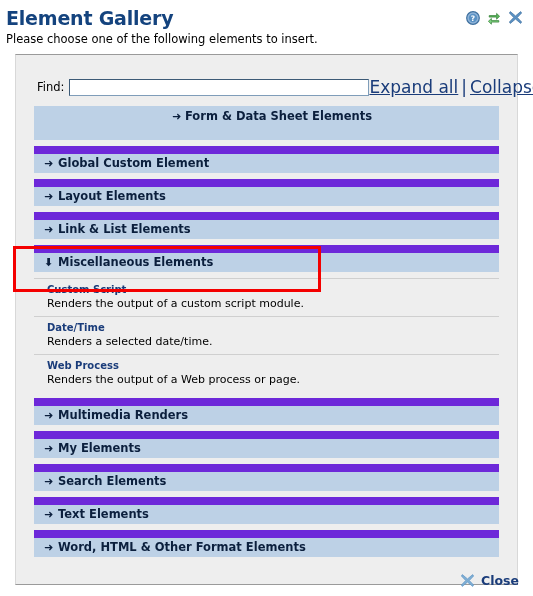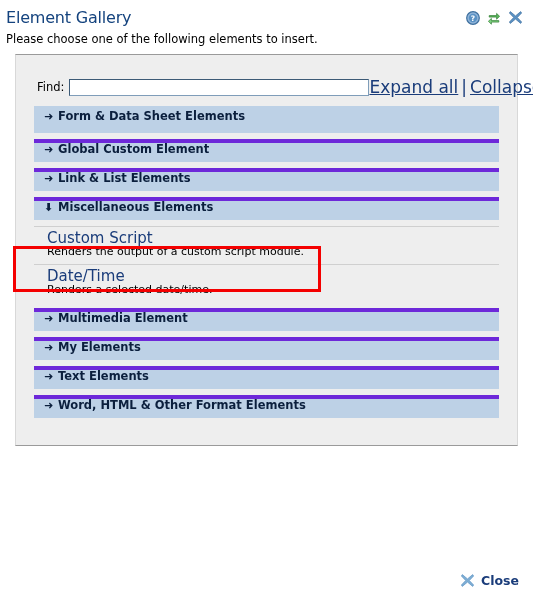--- a/index.html
+++ b/index.html
@@ -17,22 +17,22 @@
     overflow: hidden;
     position: relative;
   }
 
   
   .page-header {
     position: relative;
     padding: 6px 0 0 6px;
   }
   .page-title {
-    font-size: 16px;
-    font-weight: normal;
+    font-size: 19px;
+    font-weight: bold;
     color: #14437e;
     letter-spacing: -0.2px;
     line-height: 24px;
     margin: 0;
     font-family: "DejaVu Sans", "Liberation Sans", sans-serif;
   }
   .page-subtitle {
     font-size: 11.5px;
     color: #000000;
     margin: 2px 8px 0 0;
@@ -111,33 +111,33 @@
 
   
   .accordion {
     padding: 0 6px 9px 6px;
   }
   .acc-section { margin: 0; }
 
   .acc-header {
     position: relative;
     height: 19px;
-    line-height: 13px;
+    line-height: 19px;
     background: #bdd1e6;
-    border-top: 4px solid #6d28d9;
+    border-top: 8px solid #6d28d9;
     padding: 0 0 0 10px;
     font-size: 11.5px;
     font-weight: bold;
     color: #0b1f3d;
     cursor: pointer;
     box-sizing: content-box;
     white-space: nowrap;
     margin-bottom: 6px;
   }
-  .acc-section:first-child > .acc-header { border-top: none; height: 27px; line-height: 21px; }
+  .acc-section:first-child > .acc-header { border-top: none; height: 34px; line-height: 21px; text-align: center; }
   .acc-arrow {
     display: inline-block;
     width: 11px;
     font-size: 11px;
     font-weight: bold;
     color: #0b1f3d;
     margin-right: 3px;
   }
 
   .acc-body {
@@ -145,22 +145,22 @@
     padding: 0;
     margin: 0 0 6px 0;
   }
   .element-item {
     padding: 4px 2px 5px 13px;
     border-top: 1px solid #cfcfcf;
   }
   .element-item:first-child { border-top: 1px solid #cfcfcf; }
   .element-title {
     display: block;
-    font-size: 15px;
-    font-weight: normal;
+    font-size: 10px;
+    font-weight: bold;
     color: #1a3c7a;
     text-decoration: none;
     cursor: pointer;
     line-height: 14px;
   }
   .element-desc {
     display: block;
     font-size: 11px;
     color: #000000;
     line-height: 14px;
@@ -244,40 +244,50 @@
   </div>
 
   <div class="accordion" id="accordion">
       <div class="acc-section">
         <div class="acc-header"><span class="acc-arrow">➜</span><span>Form &amp; Data Sheet Elements</span></div>
       </div>
       <div class="acc-section">
         <div class="acc-header"><span class="acc-arrow">➜</span><span>Global Custom Element</span></div>
       </div>
       <div class="acc-section">
+        <div class="acc-header"><span class="acc-arrow">➜</span><span>Layout Elements</span></div>
+      </div>
+      <div class="acc-section">
         <div class="acc-header"><span class="acc-arrow">➜</span><span>Link &amp; List Elements</span></div>
       </div>
       <div class="acc-section">
         <div class="acc-header"><span class="acc-arrow">⬇</span><span>Miscellaneous Elements</span></div>
         <div class="acc-body">
           <div class="element-item">
             <a class="element-title">Custom Script</a>
             <span class="element-desc">Renders the output of a custom script module.</span>
           </div>
           <div class="element-item">
             <a class="element-title">Date/Time</a>
             <span class="element-desc">Renders a selected date/time.</span>
           </div>
+          <div class="element-item">
+            <a class="element-title">Web Process</a>
+            <span class="element-desc">Renders the output of a Web process or page.</span>
+          </div>
         </div>
       </div>
       <div class="acc-section">
-        <div class="acc-header"><span class="acc-arrow">➜</span><span>Multimedia Element</span></div>
+        <div class="acc-header"><span class="acc-arrow">➜</span><span>Multimedia Renders</span></div>
       </div>
       <div class="acc-section">
         <div class="acc-header"><span class="acc-arrow">➜</span><span>My Elements</span></div>
+      </div>
+      <div class="acc-section">
+        <div class="acc-header"><span class="acc-arrow">➜</span><span>Search Elements</span></div>
       </div>
       <div class="acc-section">
         <div class="acc-header"><span class="acc-arrow">➜</span><span>Text Elements</span></div>
       </div>
       <div class="acc-section">
         <div class="acc-header"><span class="acc-arrow">➜</span><span>Word, HTML &amp; Other Format Elements</span></div>
       </div>
     </div>
 </div>
 

